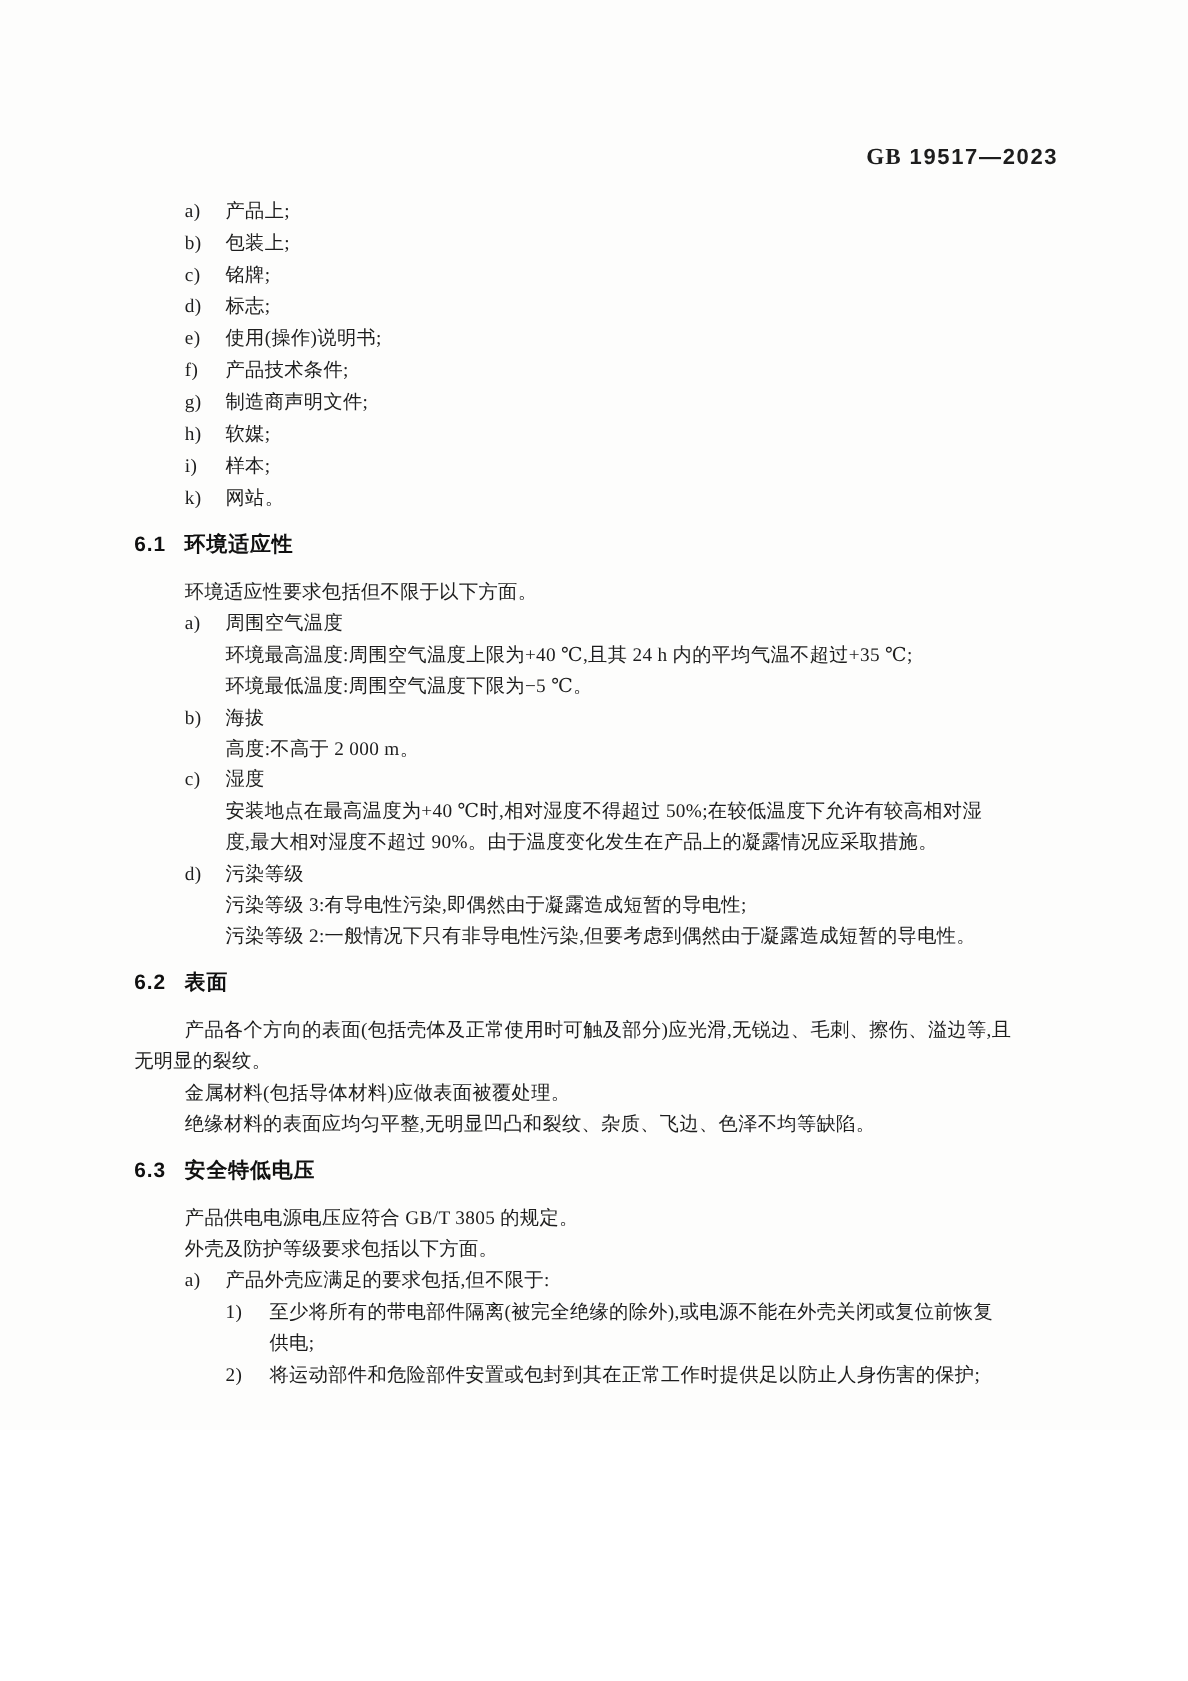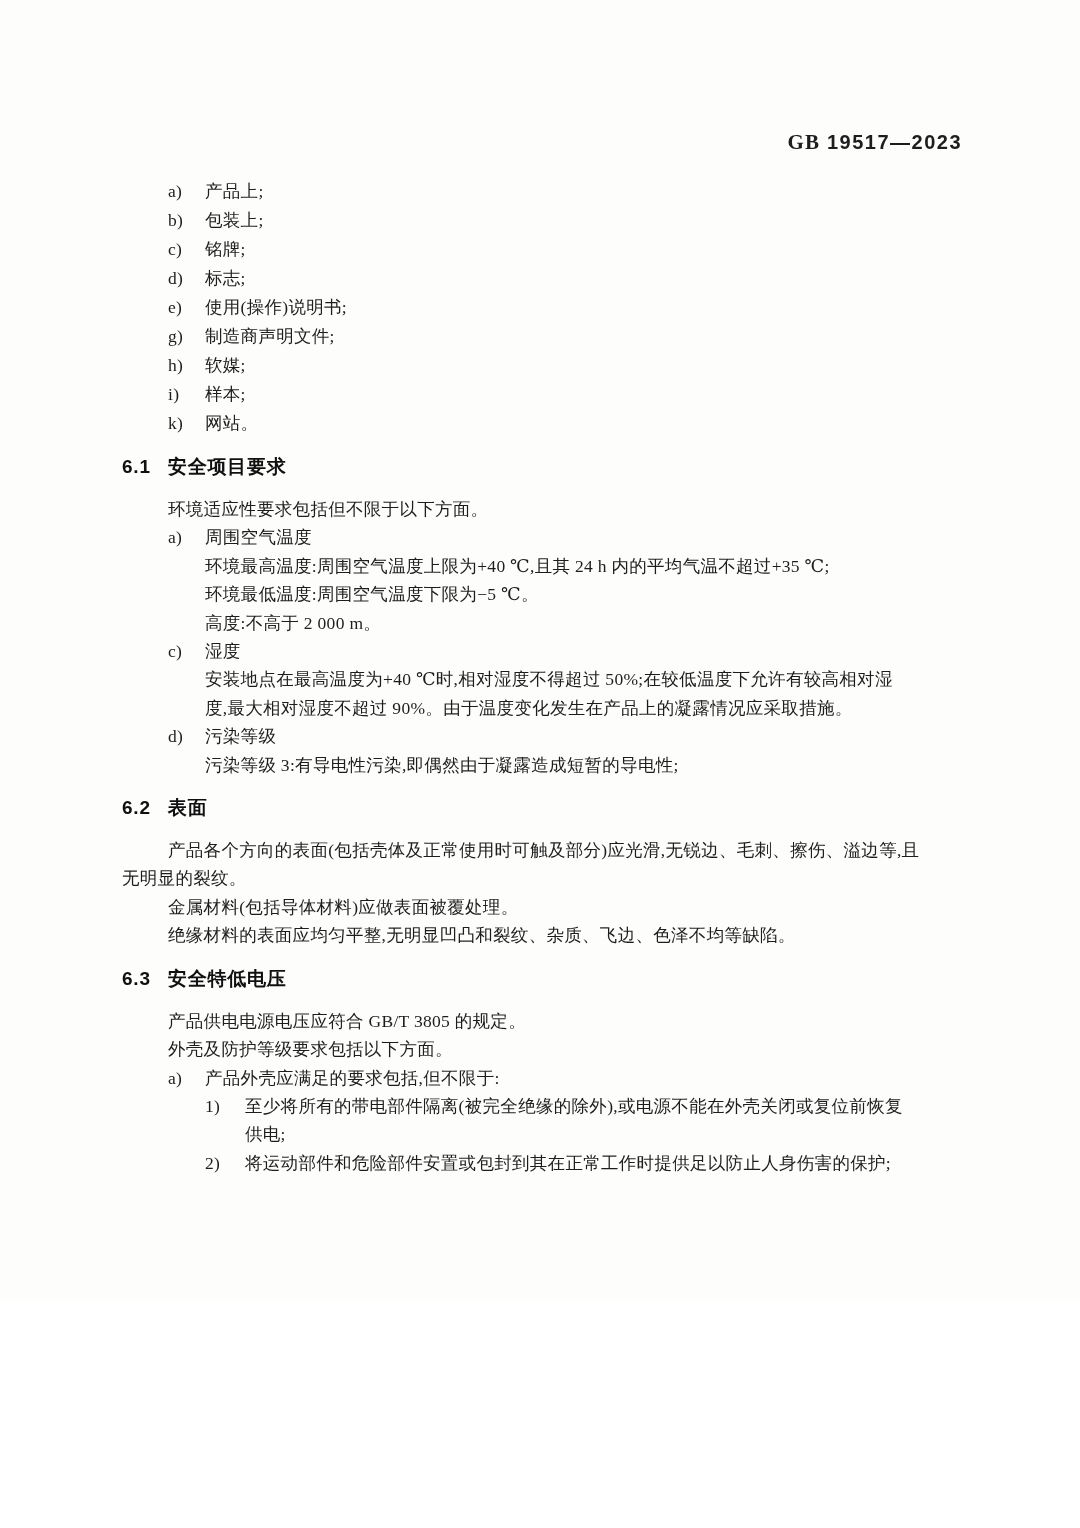--- a/index.html
+++ b/index.html
@@ -52,43 +52,46 @@
 <div class="page">
 
   <div class="header"><span><span class="gb">GB</span><span class="num">19517—2023</span></span></div>
 
   <div class="intro-list">
     <div class="li0"><span class="lbl">a)</span><span>产品上;</span></div>
     <div class="li0"><span class="lbl">b)</span><span>包装上;</span></div>
     <div class="li0"><span class="lbl">c)</span><span>铭牌;</span></div>
     <div class="li0"><span class="lbl">d)</span><span>标志;</span></div>
     <div class="li0"><span class="lbl">e)</span><span>使用(操作)说明书;</span></div>
+    <div class="li0"><span class="lbl">f)</span><span>产品技术条件;</span></div>
     <div class="li0"><span class="lbl">g)</span><span>制造商声明文件;</span></div>
     <div class="li0"><span class="lbl">h)</span><span>软媒;</span></div>
     <div class="li0"><span class="lbl">i)</span><span>样本;</span></div>
     <div class="li0"><span class="lbl">k)</span><span>网站。</span></div>
   </div>
 
 
-  <div class="h2"><span class="hn">6.1</span><span>安全项目要求</span></div>
+  <div class="h2"><span class="hn">6.1</span><span>环境适应性</span></div>
 
   <p class="para">环境适应性要求包括但不限于以下方面。</p>
 
   <div class="li1"><span class="lbl">a)</span><span>周围空气温度</span></div>
   <div class="sub">环境最高温度:周围空气温度上限为+40 ℃,且其 24 h 内的平均气温不超过+35 ℃;</div>
   <div class="sub">环境最低温度:周围空气温度下限为−5 ℃。</div>
 
+  <div class="li1"><span class="lbl">b)</span><span>海拔</span></div>
   <div class="sub">高度:不高于 2 000 m。</div>
 
   <div class="li1"><span class="lbl">c)</span><span>湿度</span></div>
   <div class="sub">安装地点在最高温度为+40 ℃时,相对湿度不得超过 50%;在较低温度下允许有较高相对湿
 度,最大相对湿度不超过 90%。由于温度变化发生在产品上的凝露情况应采取措施。</div>
 
   <div class="li1"><span class="lbl">d)</span><span>污染等级</span></div>
   <div class="sub">污染等级 3:有导电性污染,即偶然由于凝露造成短暂的导电性;</div>
+  <div class="sub">污染等级 2:一般情况下只有非导电性污染,但要考虑到偶然由于凝露造成短暂的导电性。</div>
 
   <div class="h2"><span class="hn">6.2</span><span>表面</span></div>
 
   <p class="para">产品各个方向的表面(包括壳体及正常使用时可触及部分)应光滑,无锐边、毛刺、擦伤、溢边等,且
 无明显的裂纹。</p>
   <p class="para">金属材料(包括导体材料)应做表面被覆处理。</p>
   <p class="para">绝缘材料的表面应均匀平整,无明显凹凸和裂纹、杂质、飞边、色泽不均等缺陷。</p>
 
   <div class="h2"><span class="hn">6.3</span><span>安全特低电压</span></div>
 

